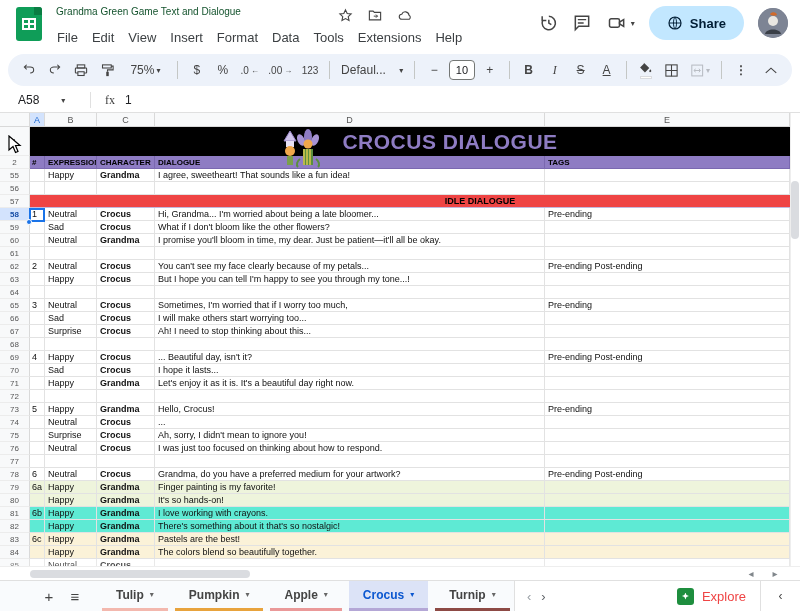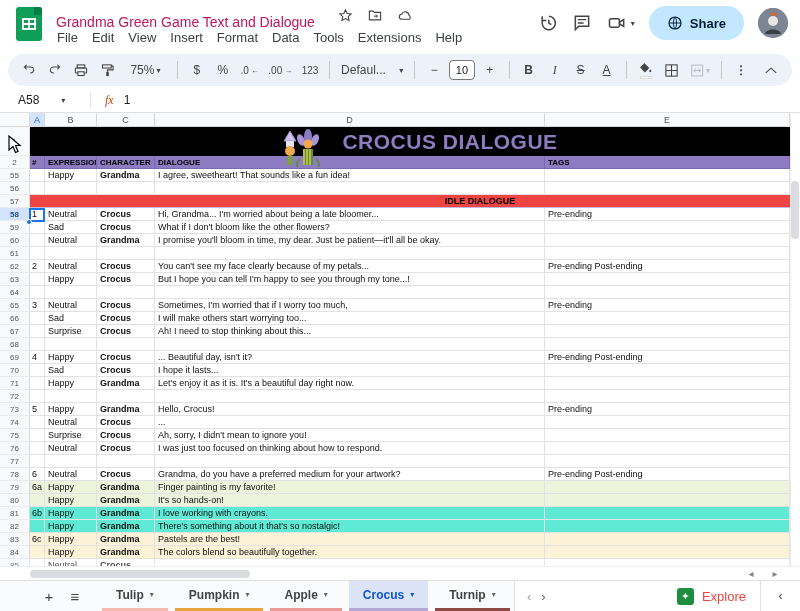--- a/index.html
+++ b/index.html
@@ -10,21 +10,21 @@
   #logo { position:absolute; left:16px; top:7px; width:26px; height:34px; background:#0f9d58; border-radius:3px; }
   #logo .fold { position:absolute; right:0; top:0; width:8px; height:8px; background:#0a7d43; border-radius:0 3px 0 0; }
   #logo .grid { position:absolute; left:6px; top:11px; width:14px; height:12px;
     background:
       linear-gradient(#fff,#fff) 0 0/14px 2px no-repeat,
       linear-gradient(#fff,#fff) 0 5px/14px 2px no-repeat,
       linear-gradient(#fff,#fff) 0 10px/14px 2px no-repeat,
       linear-gradient(#fff,#fff) 0 0/2px 12px no-repeat,
       linear-gradient(#fff,#fff) 6px 0/2px 12px no-repeat,
       linear-gradient(#fff,#fff) 12px 0/2px 12px no-repeat; }
-  #doc-title { position:absolute; left:56px; top:6px; font-size:14px; color:#be185d;margin-top:8px; }
+  #doc-title { position:absolute; left:56px; top:6px; font-size:10px; color:#14532d; }
   .title-icons { position:absolute; top:8px; display:flex; gap:14px; color:#444; }
   #menubar { position:absolute; left:50px; top:28px; display:flex; font-size:13px; color:#3c4043; }
   #menubar span { padding:2px 7px; border-radius:4px; cursor:default; }
   #top-right { position:absolute; right:12px; top:6px; display:flex; align-items:center; gap:14px; }
   #share-btn { display:flex; align-items:center; gap:7px; background:#c2e7ff; color:#001d35;
     border:none; border-radius:18px; height:34px; padding:0 18px; font-size:13px; font-weight:bold; }
   #avatar { width:30px; height:30px; border-radius:50%; background:#7d8494; overflow:hidden; position:relative; }
   
   #toolbar { position:absolute; left:8px; top:54px; width:784px; height:32px; background:#edf2fa;
     border-radius:18px; display:flex; align-items:center; padding:0 10px; gap:4px; font-size:12px; color:#444; }
@@ -41,21 +41,21 @@
   #btn-strike { text-decoration:line-through; }
   #btn-textcolor { flex-direction:column; line-height:10px; }
   #btn-fill .bar { width:12px; height:3px; background:#fffefb; border:1px solid #dadce0; margin-top:1px; }
   #btn-fill { flex-direction:column; line-height:10px; }
   .grayed { color:#b7bbc2; }
   #toolbar .spacer { flex:1; }
   
   #formulabar { position:absolute; left:0; top:88px; width:800px; height:25px; background:#fff;
     border-bottom:1px solid #e0e0e0; display:flex; align-items:center; font-size:12px; color:#202124; }
   #name-box { width:90px; padding-left:18px; display:flex; align-items:center; gap:22px; }
-  #fx-label { font-style:italic; color:#c2410c; font-family:"Liberation Serif",serif; margin:0 10px 0 14px; }
+  #fx-label { color:#404040; font-family:"Liberation Serif",serif; margin:0 10px 0 14px; }
   #fb-div { width:1px; height:16px; background:#e0e0e0; }
   
   #grid { position:absolute; left:0; top:113px; width:800px; height:453px; overflow:hidden; background:#fff; }
   #colheads { display:flex; height:14px; background:#f8f9fa; border-bottom:1px solid #d9d9d9; }
   .ch { border-right:1px solid #d9d9d9; font-size:9px; color:#575757; text-align:center; line-height:14px; }
   .corner { width:30px; background:#f8f9fa; border-right:1px solid #d9d9d9; }
   .ch.selcol { background:#d3e3fd; color:#1967d2; }
   .row { display:flex; height:13px; position:relative; background:#fff; }
   .gut { width:30px; min-width:30px; font-size:8px; color:#575757; text-align:center; line-height:13px;
     border-right:1px solid #d9d9d9; border-bottom:1px solid #ececec; background:#f8f9fa; }

